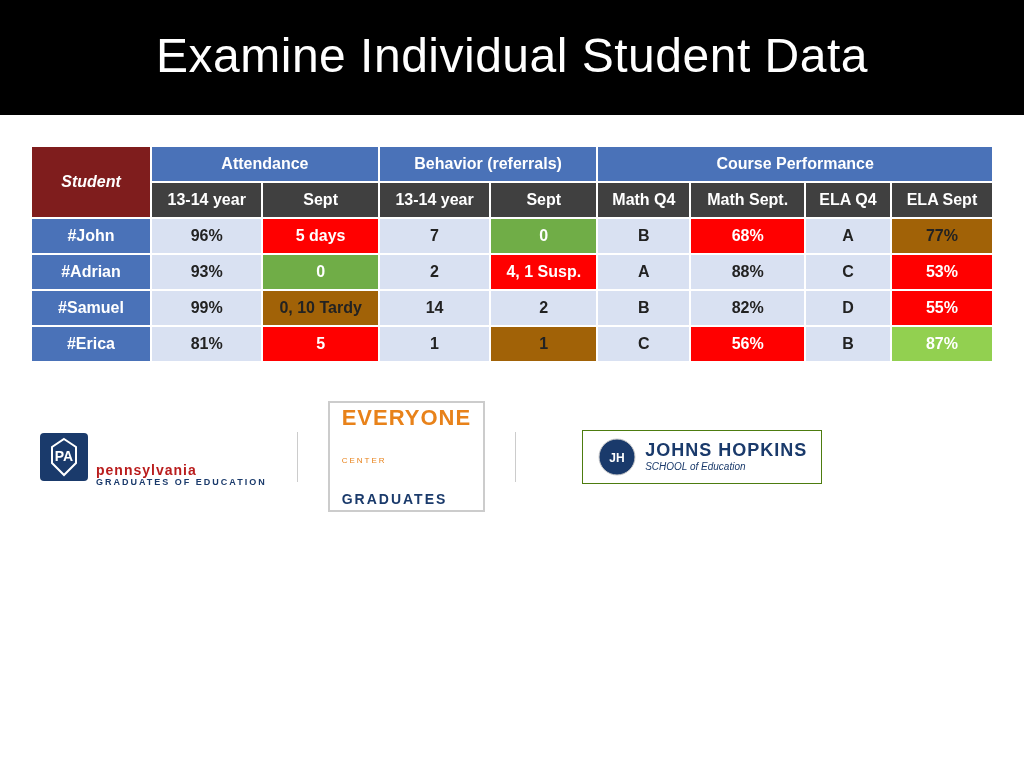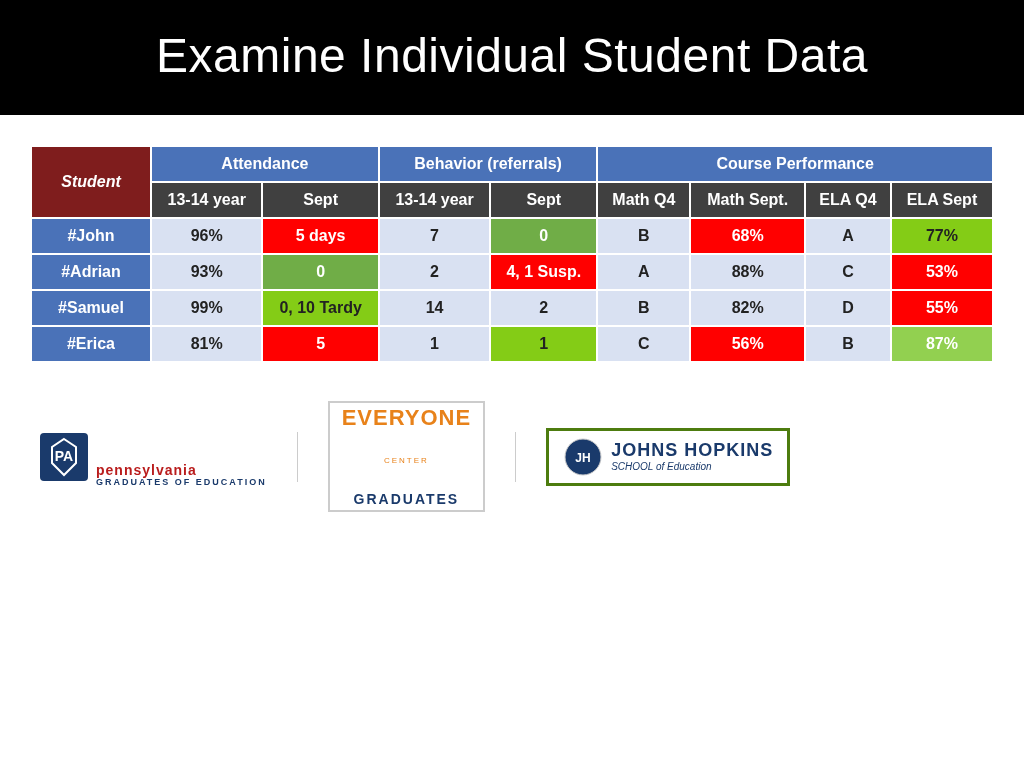--- a/index.html
+++ b/index.html
@@ -106,21 +106,21 @@
       background: #ff0000;
       color: #fff;
     }
 
     .td-green {
       background: #70ad47;
       color: #fff;
     }
 
     .td-yellow {
-      background: #84cc16;
+      background: #a16207;
       color: #222;
     }
 
     .td-yellow-green {
       background: #92d050;
       color: #fff;
     }
 
     
     .footer {
@@ -164,21 +164,21 @@
 
     .logo-divider {
       width: 1px;
       height: 50px;
       background: #ccc;
     }
 
     .logo-eg {
       display: flex;
       flex-direction: column;
-      align-items: center;
+      align-items: flex-start;
       border: 2px solid #ccc;
       padding: 4px 12px;
       gap: 27px;
     }
 
     .logo-eg-everyone {
       font-size: 22px;
       font-weight: 900;
       color: #e8821a;
       letter-spacing: 1px;
@@ -196,22 +196,23 @@
       font-weight: 900;
       color: #1a3a6b;
       letter-spacing: 2px;
       line-height: 1;
     }
 
     .logo-jh {
       display: flex;
       align-items: center;
       gap: 8px;
-      border: 3px solid #4d7c0f;
+      border: 1px solid #4d7c0f;
       padding: 6px 14px;
+      margin-left: 36px;
     }
 
     .logo-jh-icon {
       width: 40px;
       height: 40px;
     }
 
     .logo-jh-text {
       display: flex;
       flex-direction: column;

